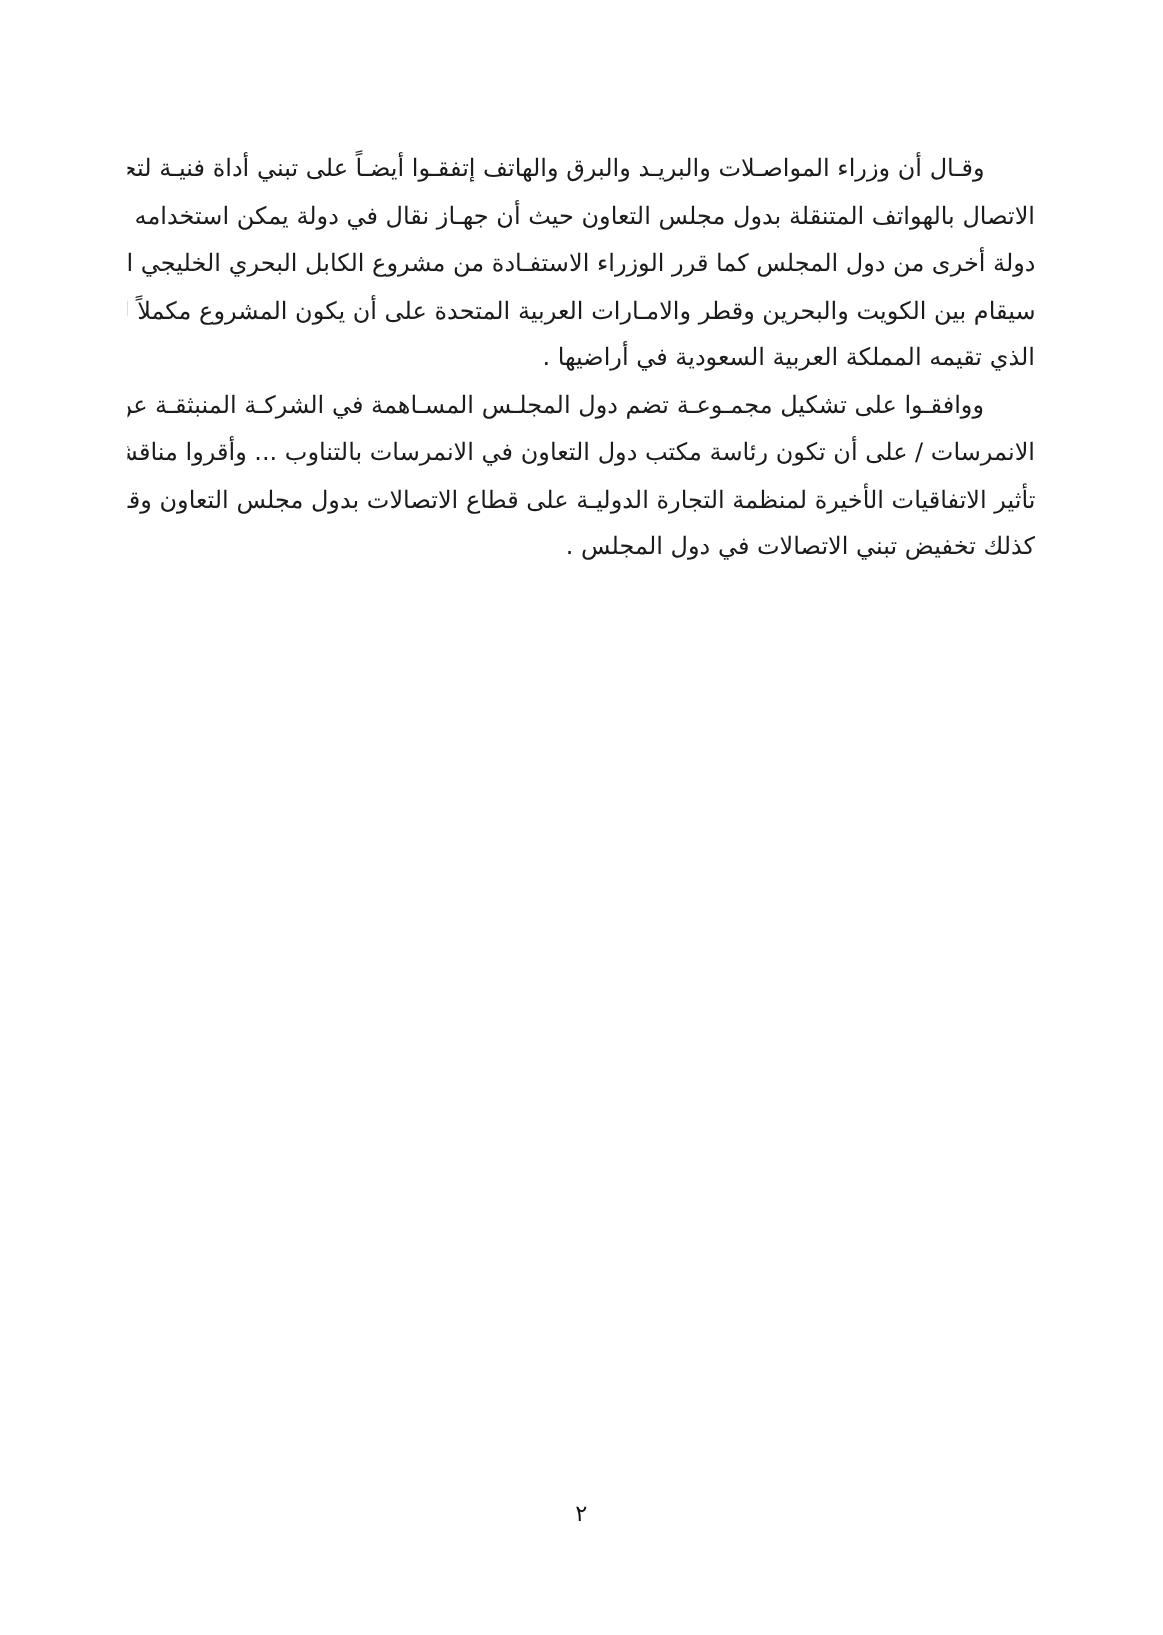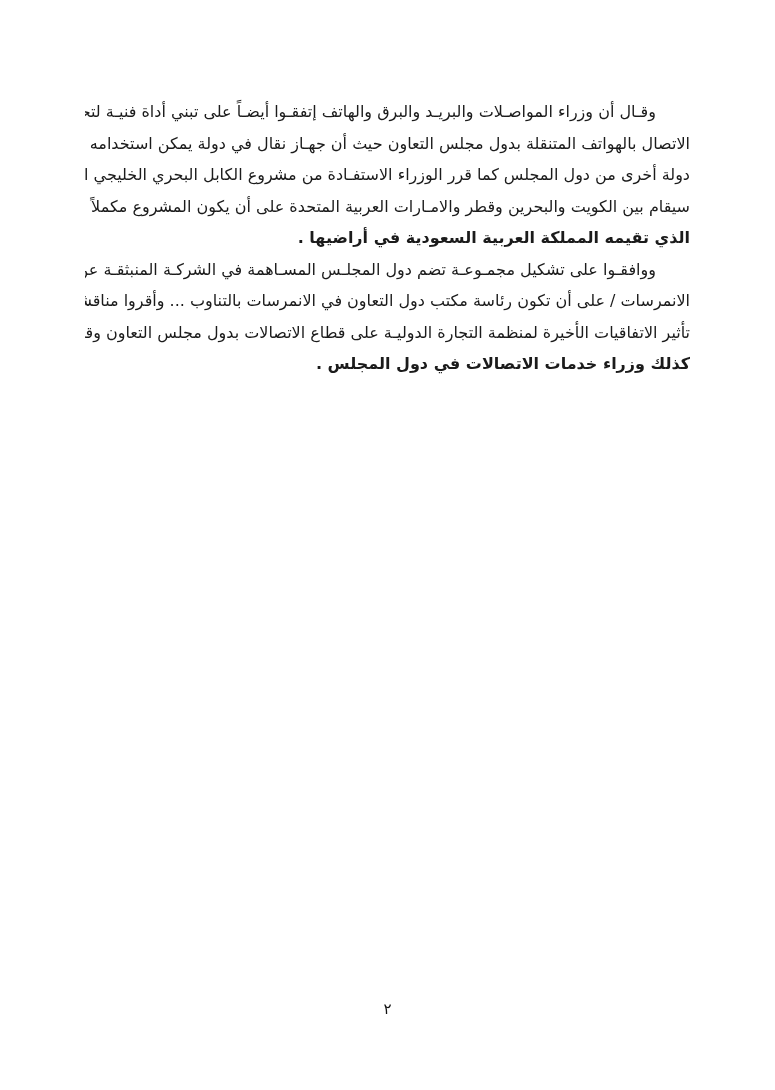--- a/index.html
+++ b/index.html
@@ -42,21 +42,20 @@
     overflow: hidden;
     white-space: nowrap;
     letter-spacing: 0.1px;
   }
   .line.indent {
     padding-right: 34px;
   }
   .line.last {
     text-align: right;
     text-align-last: right;
-    font-weight: bold;
   }
   .page-number {
     position: absolute;
     top: 1000px;
     left: 0;
     width: 775px;
     text-align: center;
     font-size: 15px;
     color: #111111;
     direction: rtl;
@@ -71,17 +70,17 @@
         <div class="line indent">وقـال أن وزراء المواصـلات والبريـد والبرق والهاتف إتفقـوا أيضـاً على تبني أداة فنيـة لتحقيق</div>
         <div class="line">الاتصال بالهواتف المتنقلة بدول مجلس التعاون حيث أن جهـاز نقال في دولة يمكن استخدامه في أية</div>
         <div class="line">دولة أخرى من دول المجلس كما قرر الوزراء الاستفـادة من مشروع الكابل البحري الخليجي الذي</div>
         <div class="line">سيقام بين الكويت والبحرين وقطر والامـارات العربية المتحدة على أن يكون المشروع مكملاً للخط</div>
         <div class="line last">الذي تقيمه المملكة العربية السعودية في أراضيها .</div>
       </div>
       <div class="paragraph">
         <div class="line indent">ووافقـوا على تشكيل مجمـوعـة تضم دول المجلـس المسـاهمة في الشركـة المنبثقـة عن منظمـه /</div>
         <div class="line">الانمرسات / على أن تكون رئاسة مكتب دول التعاون في الانمرسات بالتناوب ... وأقروا مناقشة</div>
         <div class="line">تأثير الاتفاقيات الأخيرة لمنظمة التجارة الدوليـة على قطاع الاتصالات بدول مجلس التعاون وقرروا</div>
-        <div class="line last">كذلك وزراء خدمات الاتصالات في دول المجلس .</div>
+        <div class="line last">كذلك تخفيض تبني الاتصالات في دول المجلس .</div>
       </div>
     </div>
   <div class="page-number">٢</div>
 </div>
 
 </body></html>

